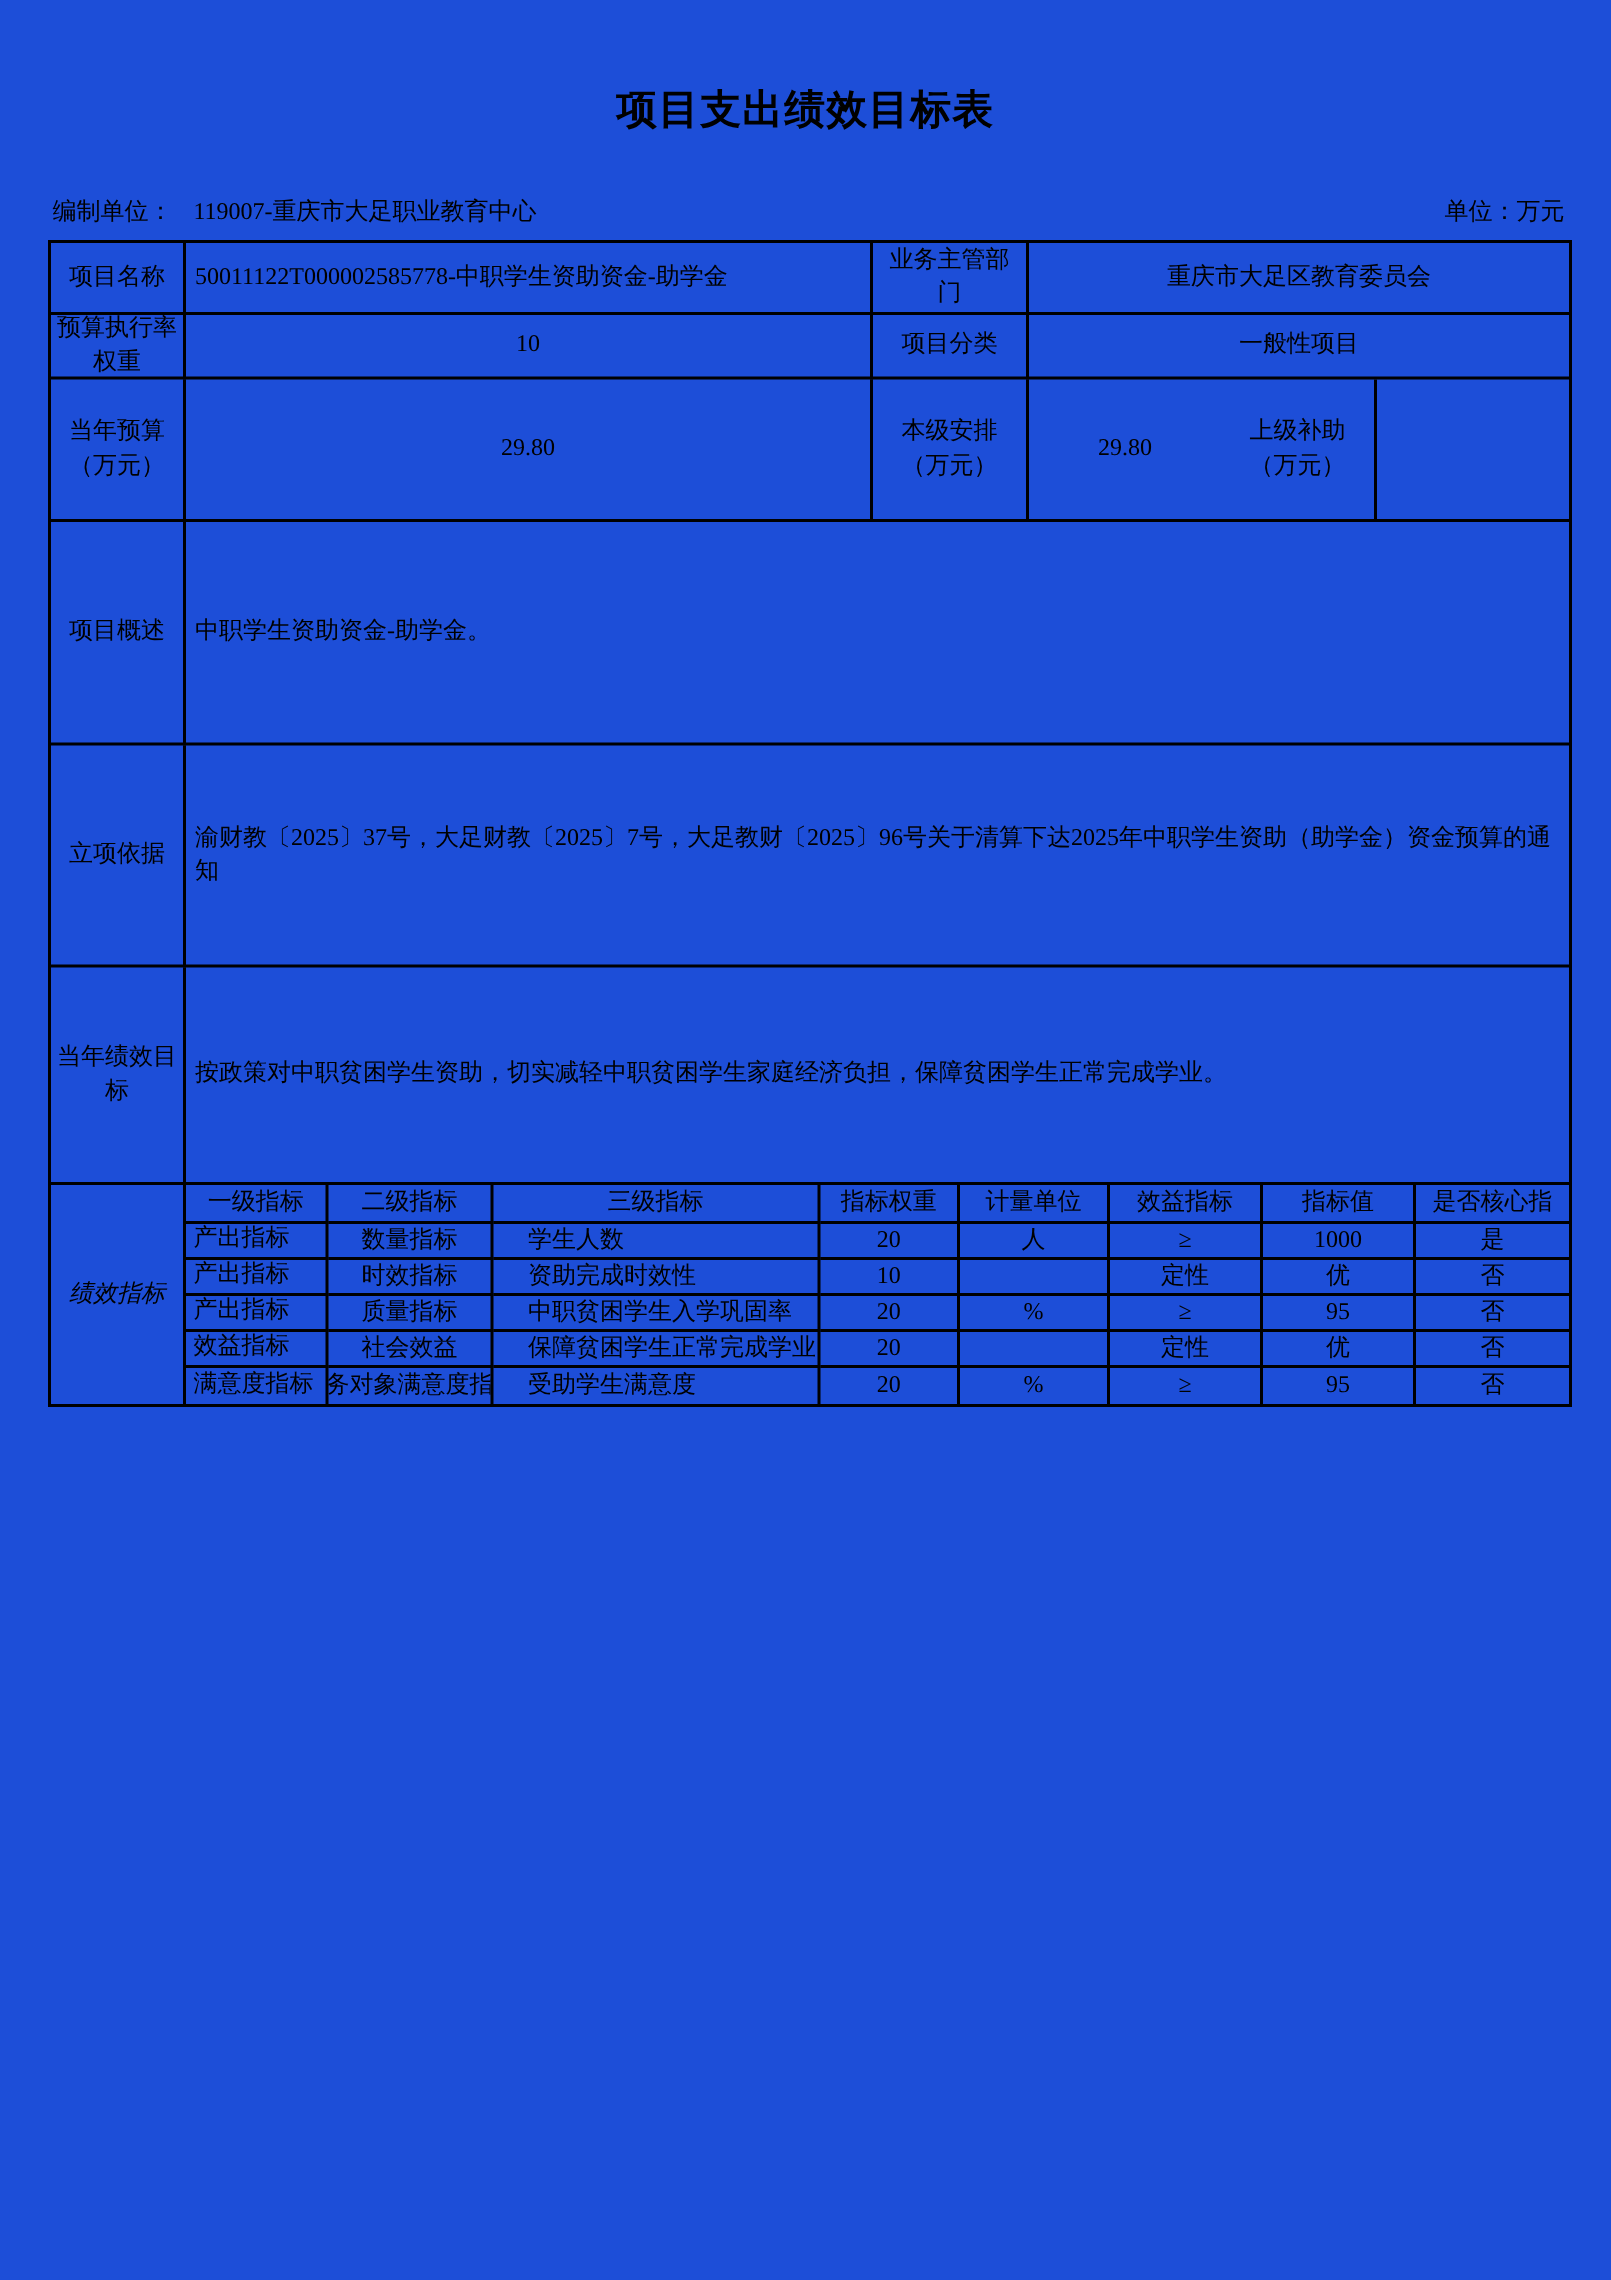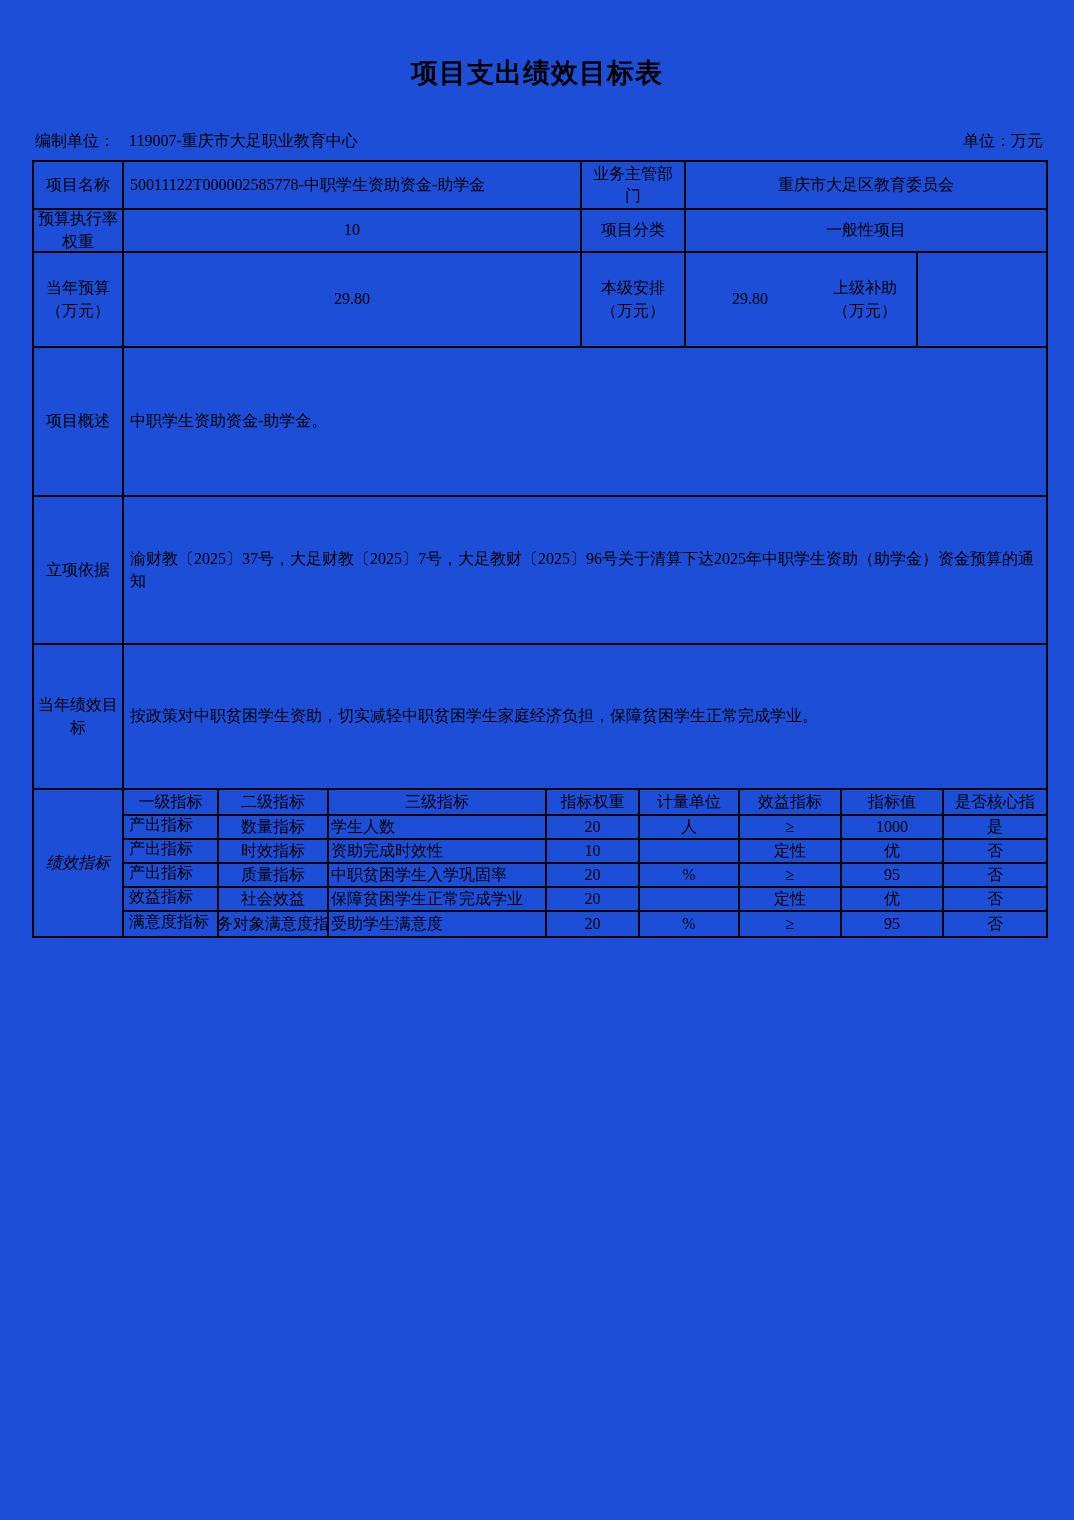--- a/index.html
+++ b/index.html
@@ -58,21 +58,21 @@
 
   .i0 { width: 95px;  flex-shrink: 0; }
   .i1 { width: 110px; flex-shrink: 0; white-space: nowrap; }
   .i2 { width: 218px; flex-shrink: 0; }
   .i3 { width: 93px;  flex-shrink: 0; }
   .i4 { width: 100px; flex-shrink: 0; }
   .i5 { width: 102px; flex-shrink: 0; }
   .i6 { width: 102px; flex-shrink: 0; }
   .i7 { flex: 1; }
   .irow.idata > .i0 { justify-content: flex-start; text-align: left; padding-left: 5px; font-family: Liberation Mono, monospace; }
-  .irow.idata > .i2 { justify-content: flex-start; text-align: left; padding-left: 2px; }
+  .irow.idata > .i2 { justify-content: flex-start; text-align: left; padding-left: 23px; }
 </style>
 </head>
 <body>
 
 <div class="sheet">
 
   <div class="title">项目支出绩效目标表</div>
 
   <div class="meta">
     <div>

